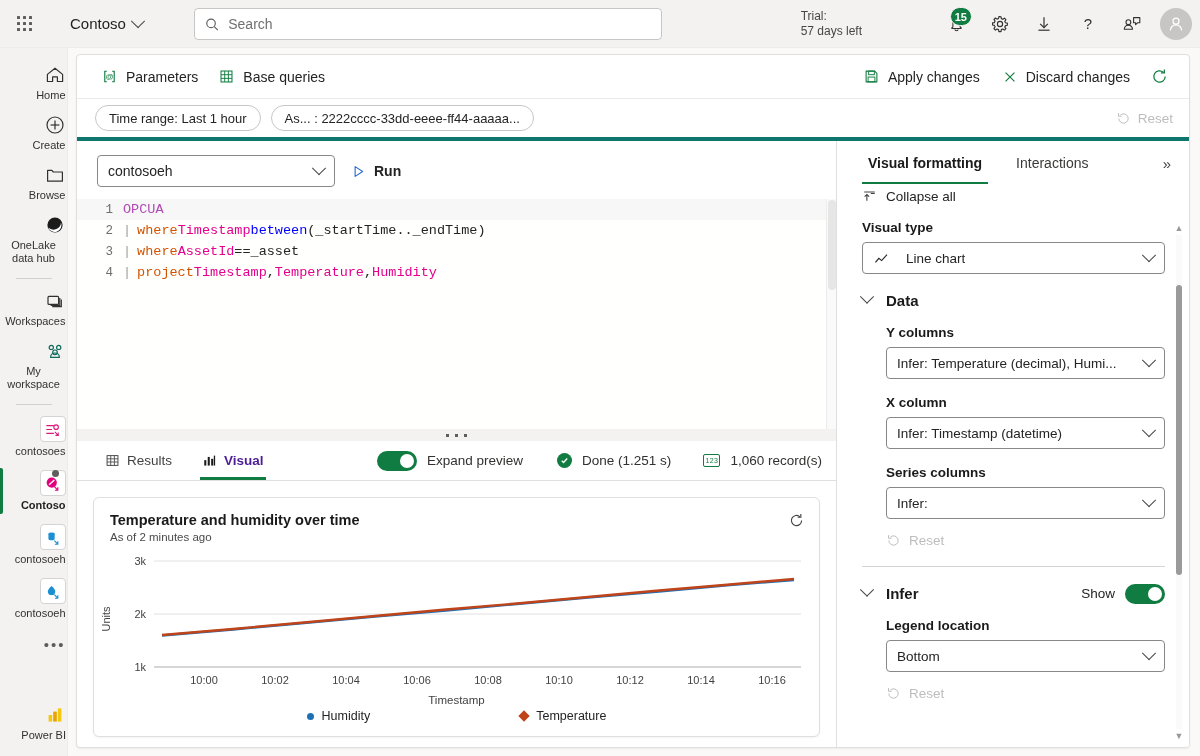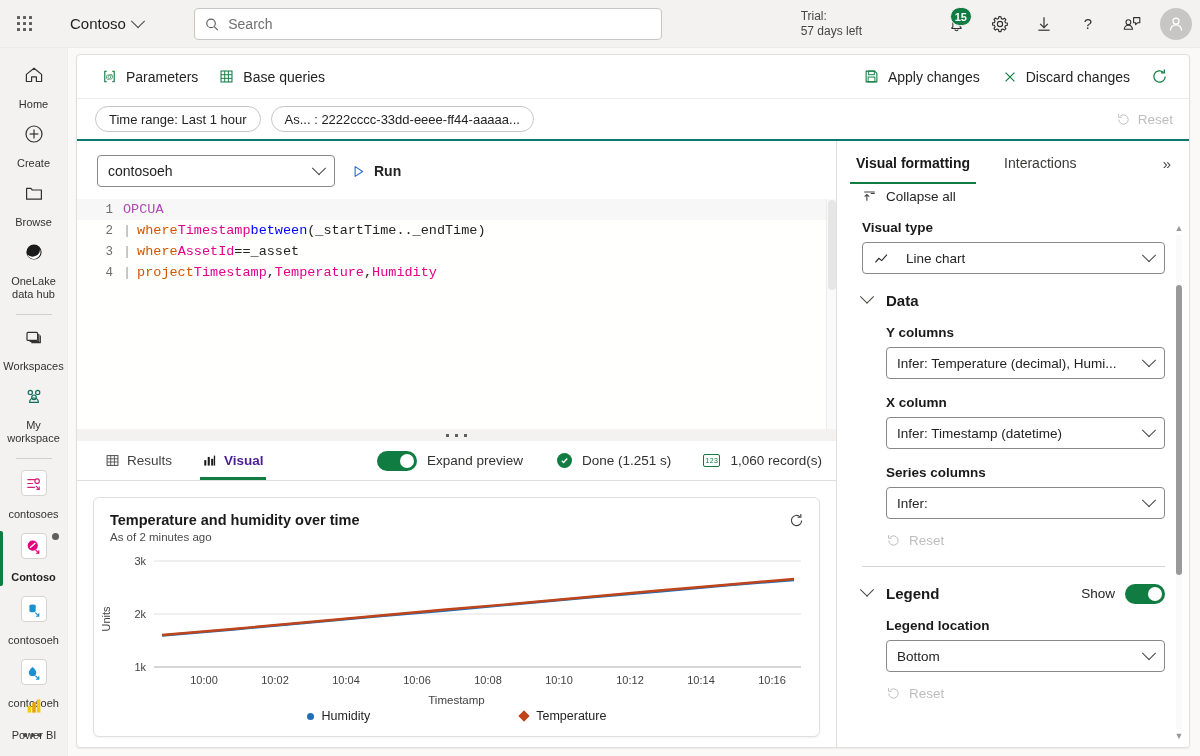--- a/index.html
+++ b/index.html
@@ -70,21 +70,21 @@
 
   
   .rail {
     position: absolute; left: 0; top: 48px; width: 68px; height: 708px;
     background: #f3f2f1; border-right: 1px solid #edebe9;
     display: flex; flex-direction: column; align-items: center;
     padding-top: 10px;
   }
   .rail-item {
     width: 68px; padding: 6px 2px 6px; display: flex; flex-direction: column;
-    align-items: center; gap: 12px; cursor: pointer; position: relative;
+    align-items: flex-end; gap: 3px; cursor: pointer; position: relative;
   }
   .rail-label {
     font-size: 11px; line-height: 13px; color: #323130; text-align: center; max-width: 64px;
   }
   .rail-item.active .rail-label { font-weight: 700; color: #201f1e; }
   .rail-item.active::before {
     content: ""; position: absolute; left: 0; top: 4px; bottom: 4px; width: 3px;
     background: #107c41; border-radius: 0 2px 2px 0;
   }
   .rail-sep { width: 36px; height: 1px; background: #d2d0ce; margin: 7px 0 5px; }
@@ -111,21 +111,21 @@
     border-bottom: 1px solid #edebe9; position: relative;
   }
   .cmd {
     display: flex; align-items: center; gap: 8px; height: 32px; padding: 0 10px;
     font-size: 14px; color: #242424; cursor: pointer; border-radius: 4px;
   }
   .cmd-right { position: absolute; right: 12px; display: flex; align-items: center; gap: 2px; }
 
   .filterbar {
     height: 42px; display: flex; align-items: center; padding: 0 18px; gap: 10px;
-    border-bottom: 2px solid #0f766e; position: relative;
+    border-bottom: 4px solid #0f766e; position: relative;
   }
   .pill {
     height: 26px; border: 1px solid #c8c6c4; border-radius: 14px;
     padding: 0 13px; display: flex; align-items: center;
     font-size: 13px; color: #242424; cursor: pointer; background: #fff;
   }
   .reset-ghost {
     position: absolute; right: 16px; display: flex; align-items: center; gap: 7px;
     font-size: 13.5px; color: #bdbdbd; cursor: default;
   }
@@ -220,21 +220,21 @@
   }
   .lg { display: flex; align-items: center; gap: 8px; cursor: pointer; }
   .lg .m-circle { width: 7px; height: 7px; border-radius: 50%; background: #1f6fb5; display:block; }
   .lg .m-diamond { width: 8px; height: 8px; background: #c0441a; transform: rotate(45deg); display:block; }
 
   
   .rpanel {
     position: absolute; left: 761px; top: 0; right: 0; height: 606px; background: #fff;
     overflow: hidden;
   }
-  .rtabs { display: flex; align-items: center; padding: 0 12px; height: 44px; position: relative; text-align: right; }
+  .rtabs { display: flex; align-items: center; padding: 0 24px; height: 44px; position: relative; text-align: right; }
   .rp-tab {
     font-size: 14px; color: #3b3a39; padding: 0 6px; height: 42px; display: flex; align-items: center;
     margin-right: 22px; cursor: pointer; position: relative;
   }
   .rp-tab.active { font-weight: 700; color: #1a1a1a; }
   .rp-tab.active::after {
     content: ""; position: absolute; left: 0; right: 0; bottom: 0; height: 2.5px; background: #107c41;
   }
   .chev-double { position: absolute; right: 18px; color: #484644; font-size: 15px; cursor: pointer; }
   .collapse-all {
@@ -726,21 +726,21 @@
               <path d="M3.4 9a5.6 5.6 0 1 0 1.8-4.1" fill="none" stroke="#bdbdbd" stroke-width="1.2"></path>
               <path d="M3 2.6v3.7h3.7" fill="none" stroke="#bdbdbd" stroke-width="1.2"></path>
             </svg>
             <span>Reset</span>
           </div>
 
           <div class="divider"></div>
 
           <div class="sect-head">
             <span class="chev-sm" style="transform:rotate(45deg) translate(-3px,-3px)"></span>
-            <span class="sect-title">Legend</span>
+            <span class="sect-title">Infer</span>
             <span class="sect-right">
               <span>Show</span>
               <span class="toggle">
                   <i></i>
                 </span>
             </span>
           </div>
 
           <div class="rlabel sub">Legend location</div>
           <div class="rcombo indent">

